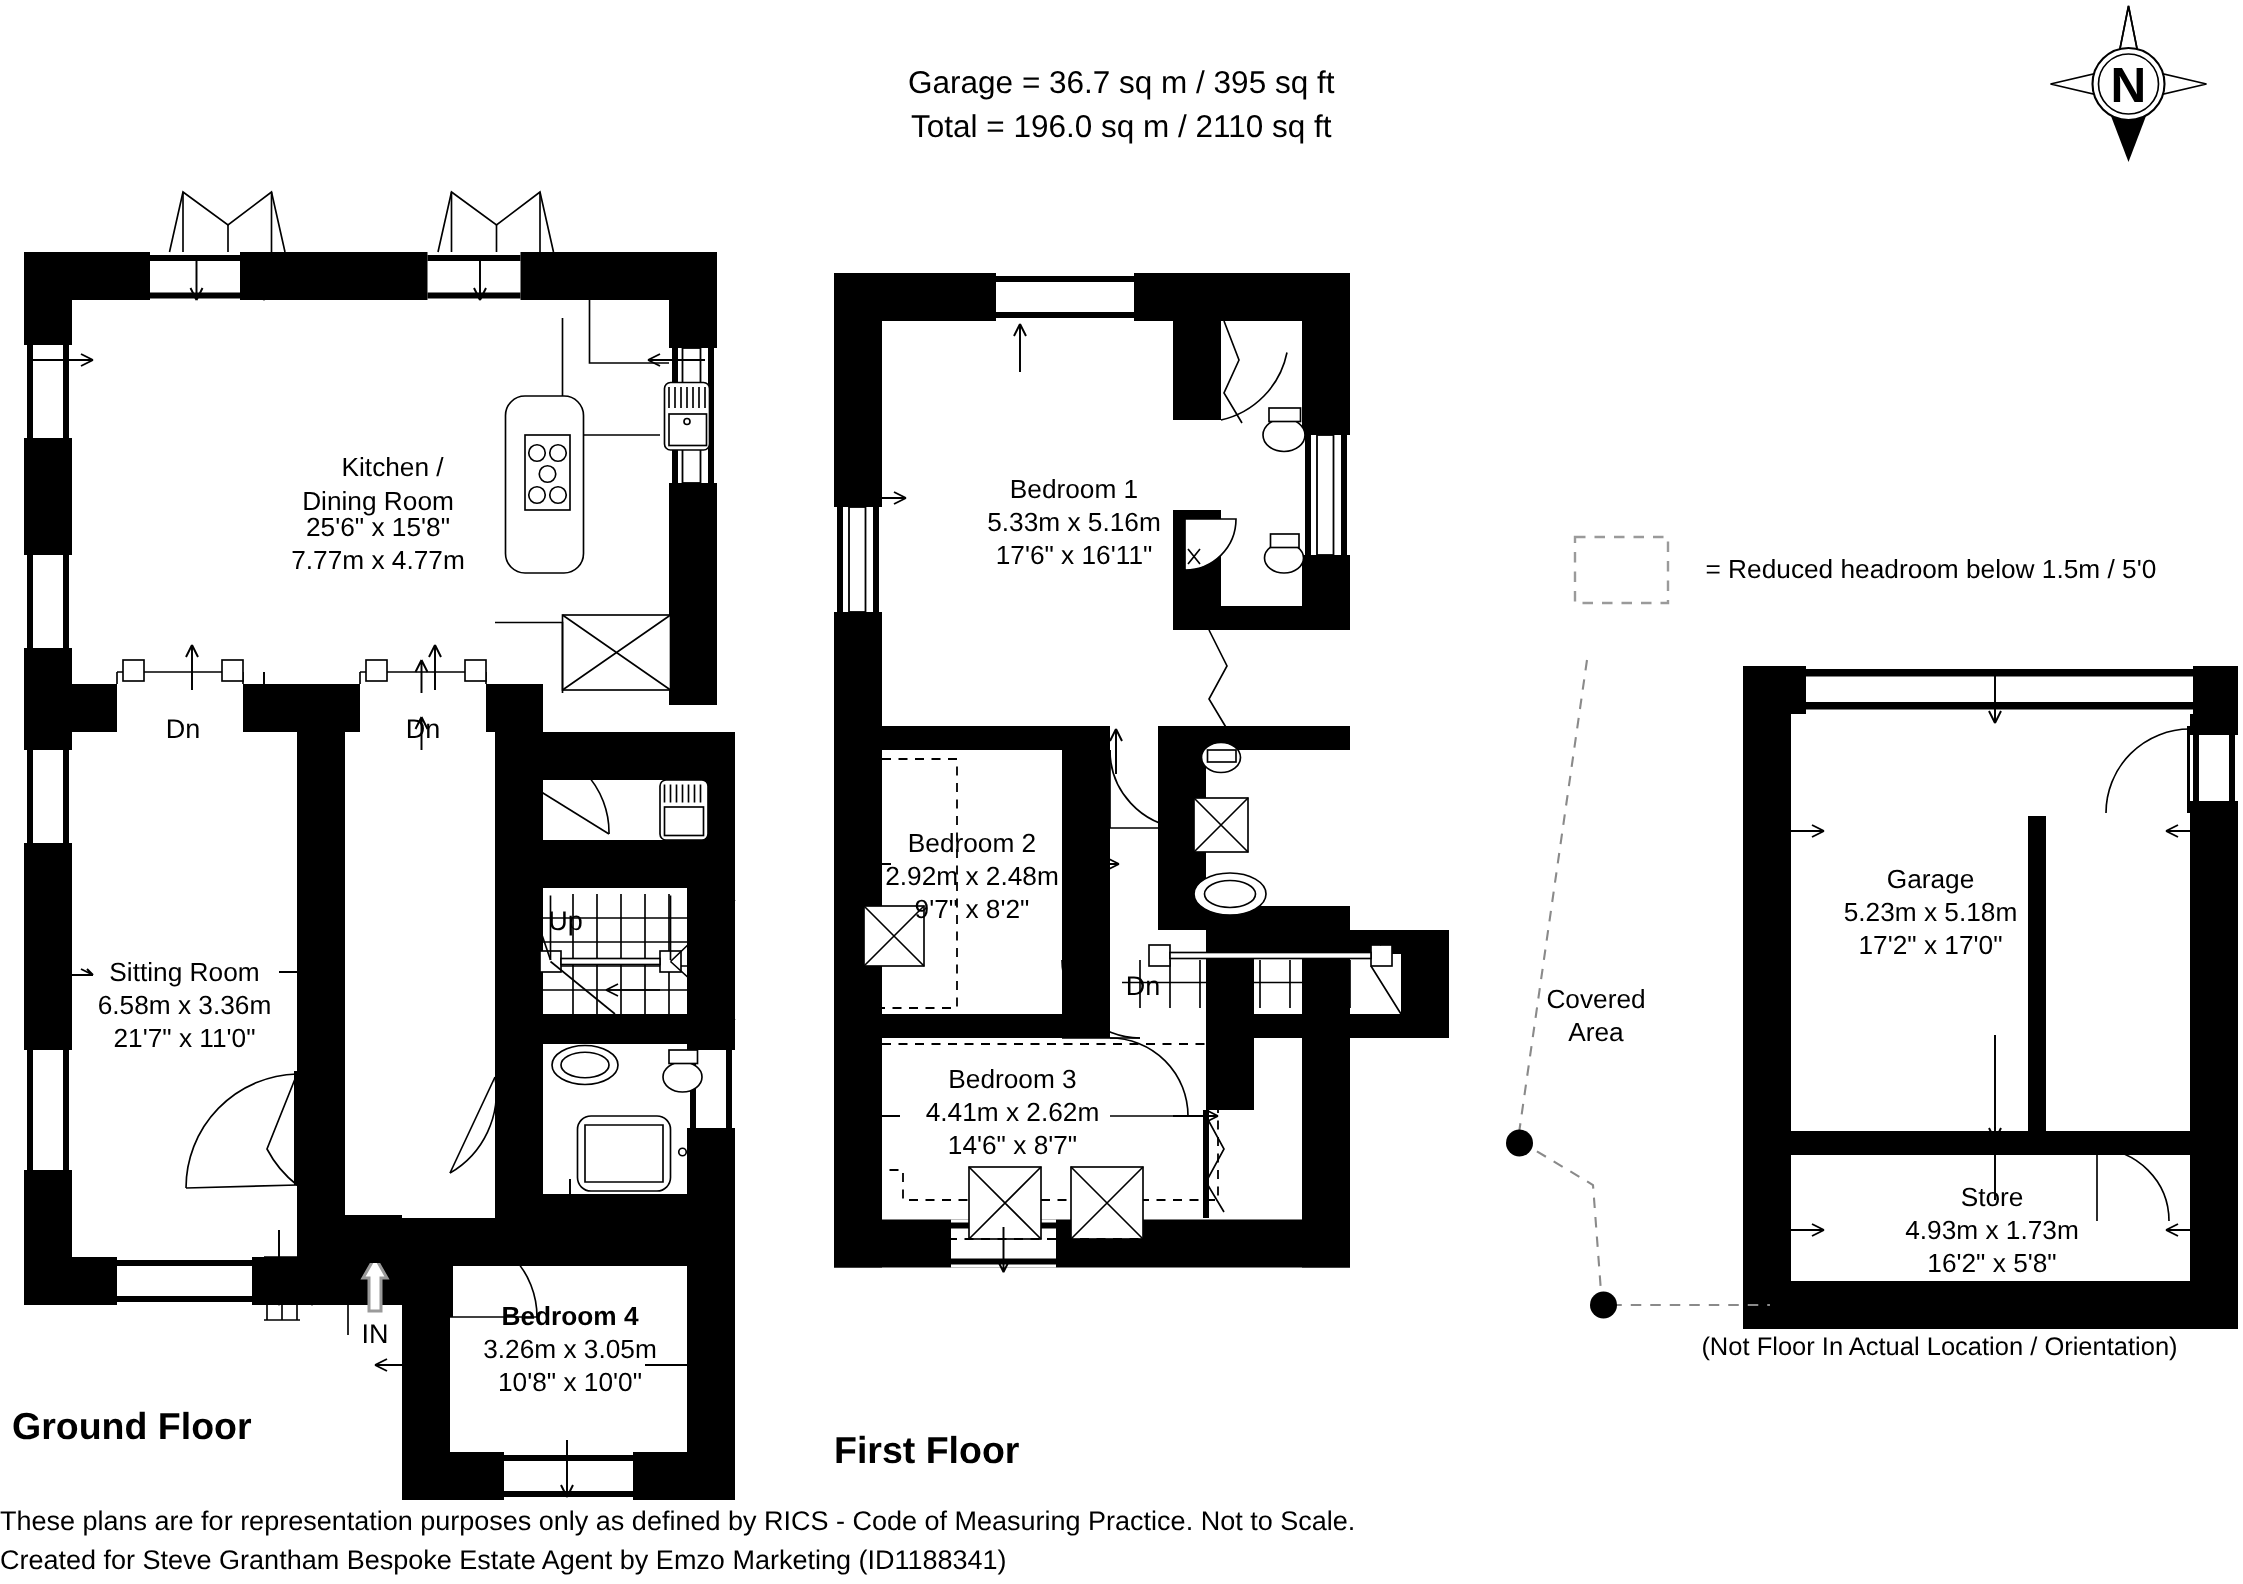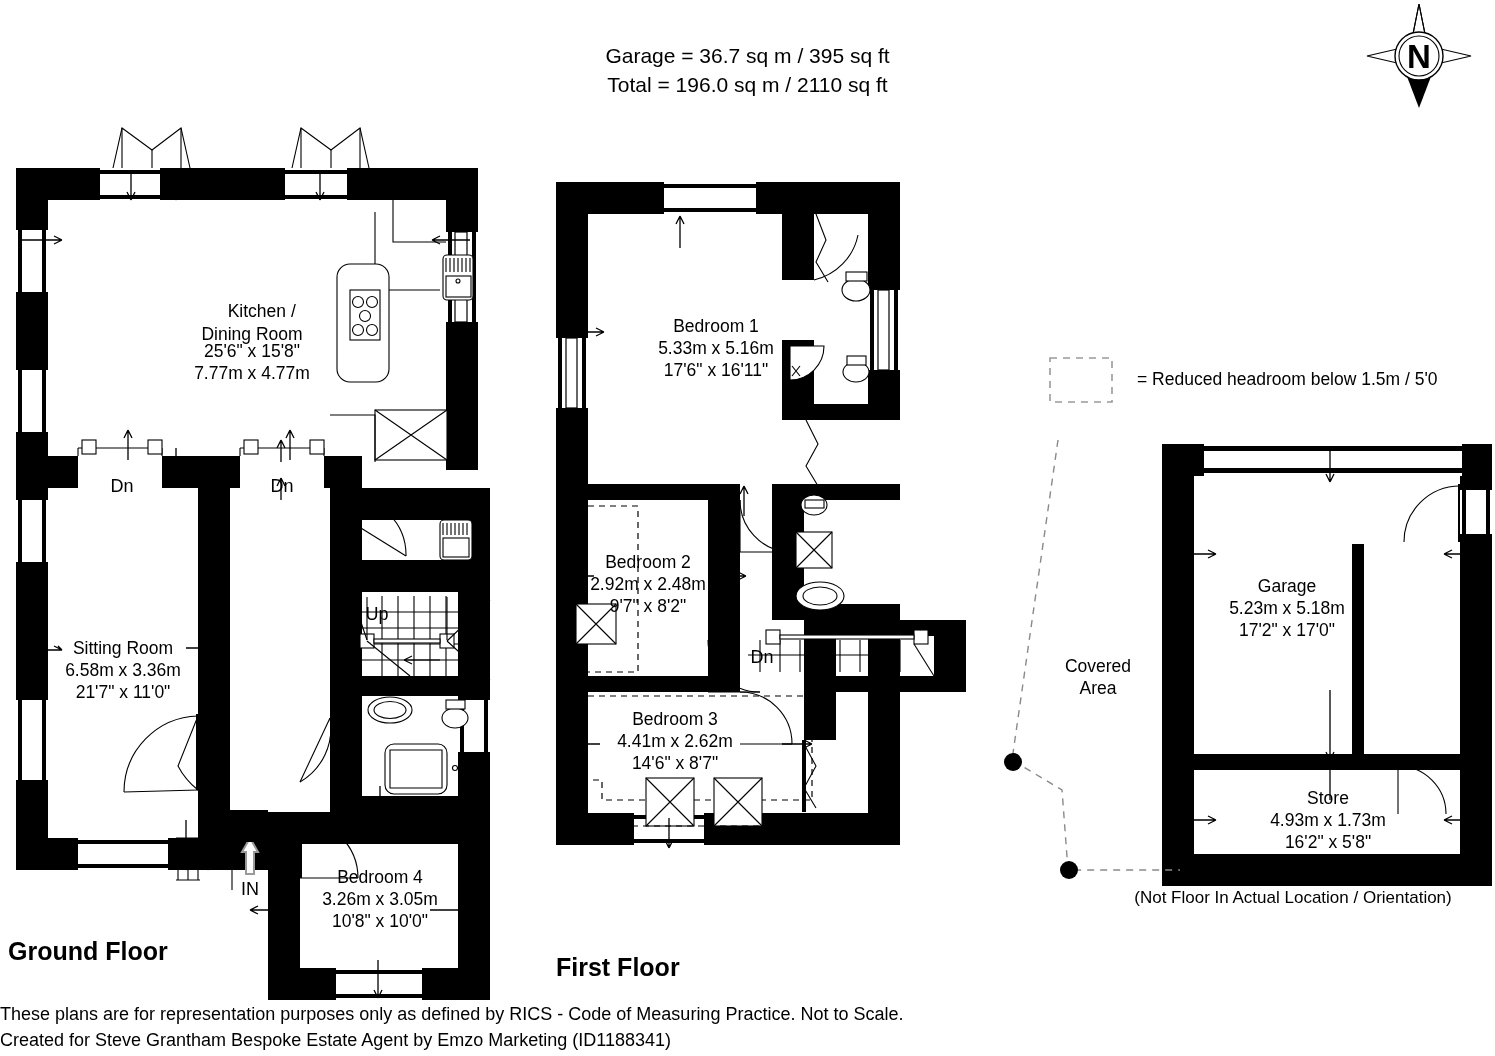--- a/index.html
+++ b/index.html
@@ -421,21 +421,21 @@
     <span style="white-space:pre-line;">Kitchen /
 Dining Room</span>
   </div>
   <div class="txt roomlabel" style="left:252px; top:318px;margin-top:44px;">7.77m x 4.77m</div>
   <div class="txt roomlabel" style="left:252px; top:340px;">25'6" x 15'8"</div>
 
   <div class="txt roomlabel" style="left:123px; top:637px;">Sitting Room</div>
   <div class="txt roomlabel" style="left:123px; top:659px;">6.58m x 3.36m</div>
   <div class="txt roomlabel" style="left:123px; top:681px;">21'7" x 11'0"</div>
 
-  <div class="txt roomlabel" style="left:380px; top:866px;">Bedroom 4</div>
+  <div class="txt roomlabel" style="left:380px; top:866px;font-weight:bold;">Bedroom 4</div>
   <div class="txt roomlabel" style="left:380px; top:888px;">3.26m x 3.05m</div>
   <div class="txt roomlabel" style="left:380px; top:910px;">10'8" x 10'0"</div>
 
   <div class="txt roomlabel" style="left:716px; top:315px;">Bedroom 1</div>
   <div class="txt roomlabel" style="left:716px; top:337px;">5.33m x 5.16m</div>
   <div class="txt roomlabel" style="left:716px; top:359px;">17'6" x 16'11"</div>
 
   <div class="txt roomlabel" style="left:648px; top:551px;">Bedroom 2</div>
   <div class="txt roomlabel" style="left:648px; top:573px;">2.92m x 2.48m</div>
   <div class="txt roomlabel" style="left:648px; top:595px;">9'7" x 8'2"</div>
@@ -445,21 +445,21 @@
   <div class="txt roomlabel" style="left:675px; top:752px;">14'6" x 8'7"</div>
 
   <div class="txt roomlabel" style="left:1287px; top:575px;">Garage</div>
   <div class="txt roomlabel" style="left:1287px; top:597px;">5.23m x 5.18m</div>
   <div class="txt roomlabel" style="left:1287px; top:619px;">17'2" x 17'0"</div>
 
   <div class="txt roomlabel" style="left:1328px; top:787px;">Store</div>
   <div class="txt roomlabel" style="left:1328px; top:809px;">4.93m x 1.73m</div>
   <div class="txt roomlabel" style="left:1328px; top:831px;">16'2" x 5'8"</div>
 
-  <div class="txt roomlabel" style="left:1098px; top:655px; white-space:pre-line;">Covered
+  <div class="txt roomlabel" style="left:1064px; top:655px; white-space:pre-line;">Covered
 Area</div>
 
   <div class="txt smalllabel" style="left:122px; top:475px;">Dn</div>
   <div class="txt smalllabel" style="left:282px; top:475px;">Dn</div>
   <div class="txt smalllabel" style="left:377px; top:603px;">Up</div>
   <div class="txt smalllabel" style="left:250px; top:878px;">IN</div>
   <div class="txt smalllabel" style="left:762px; top:646px;">Dn</div>
 
   <div class="txt floorname" style="left:8px; top:935px;">Ground Floor</div>
   <div class="txt floorname" style="left:556px; top:951px;">First Floor</div>

